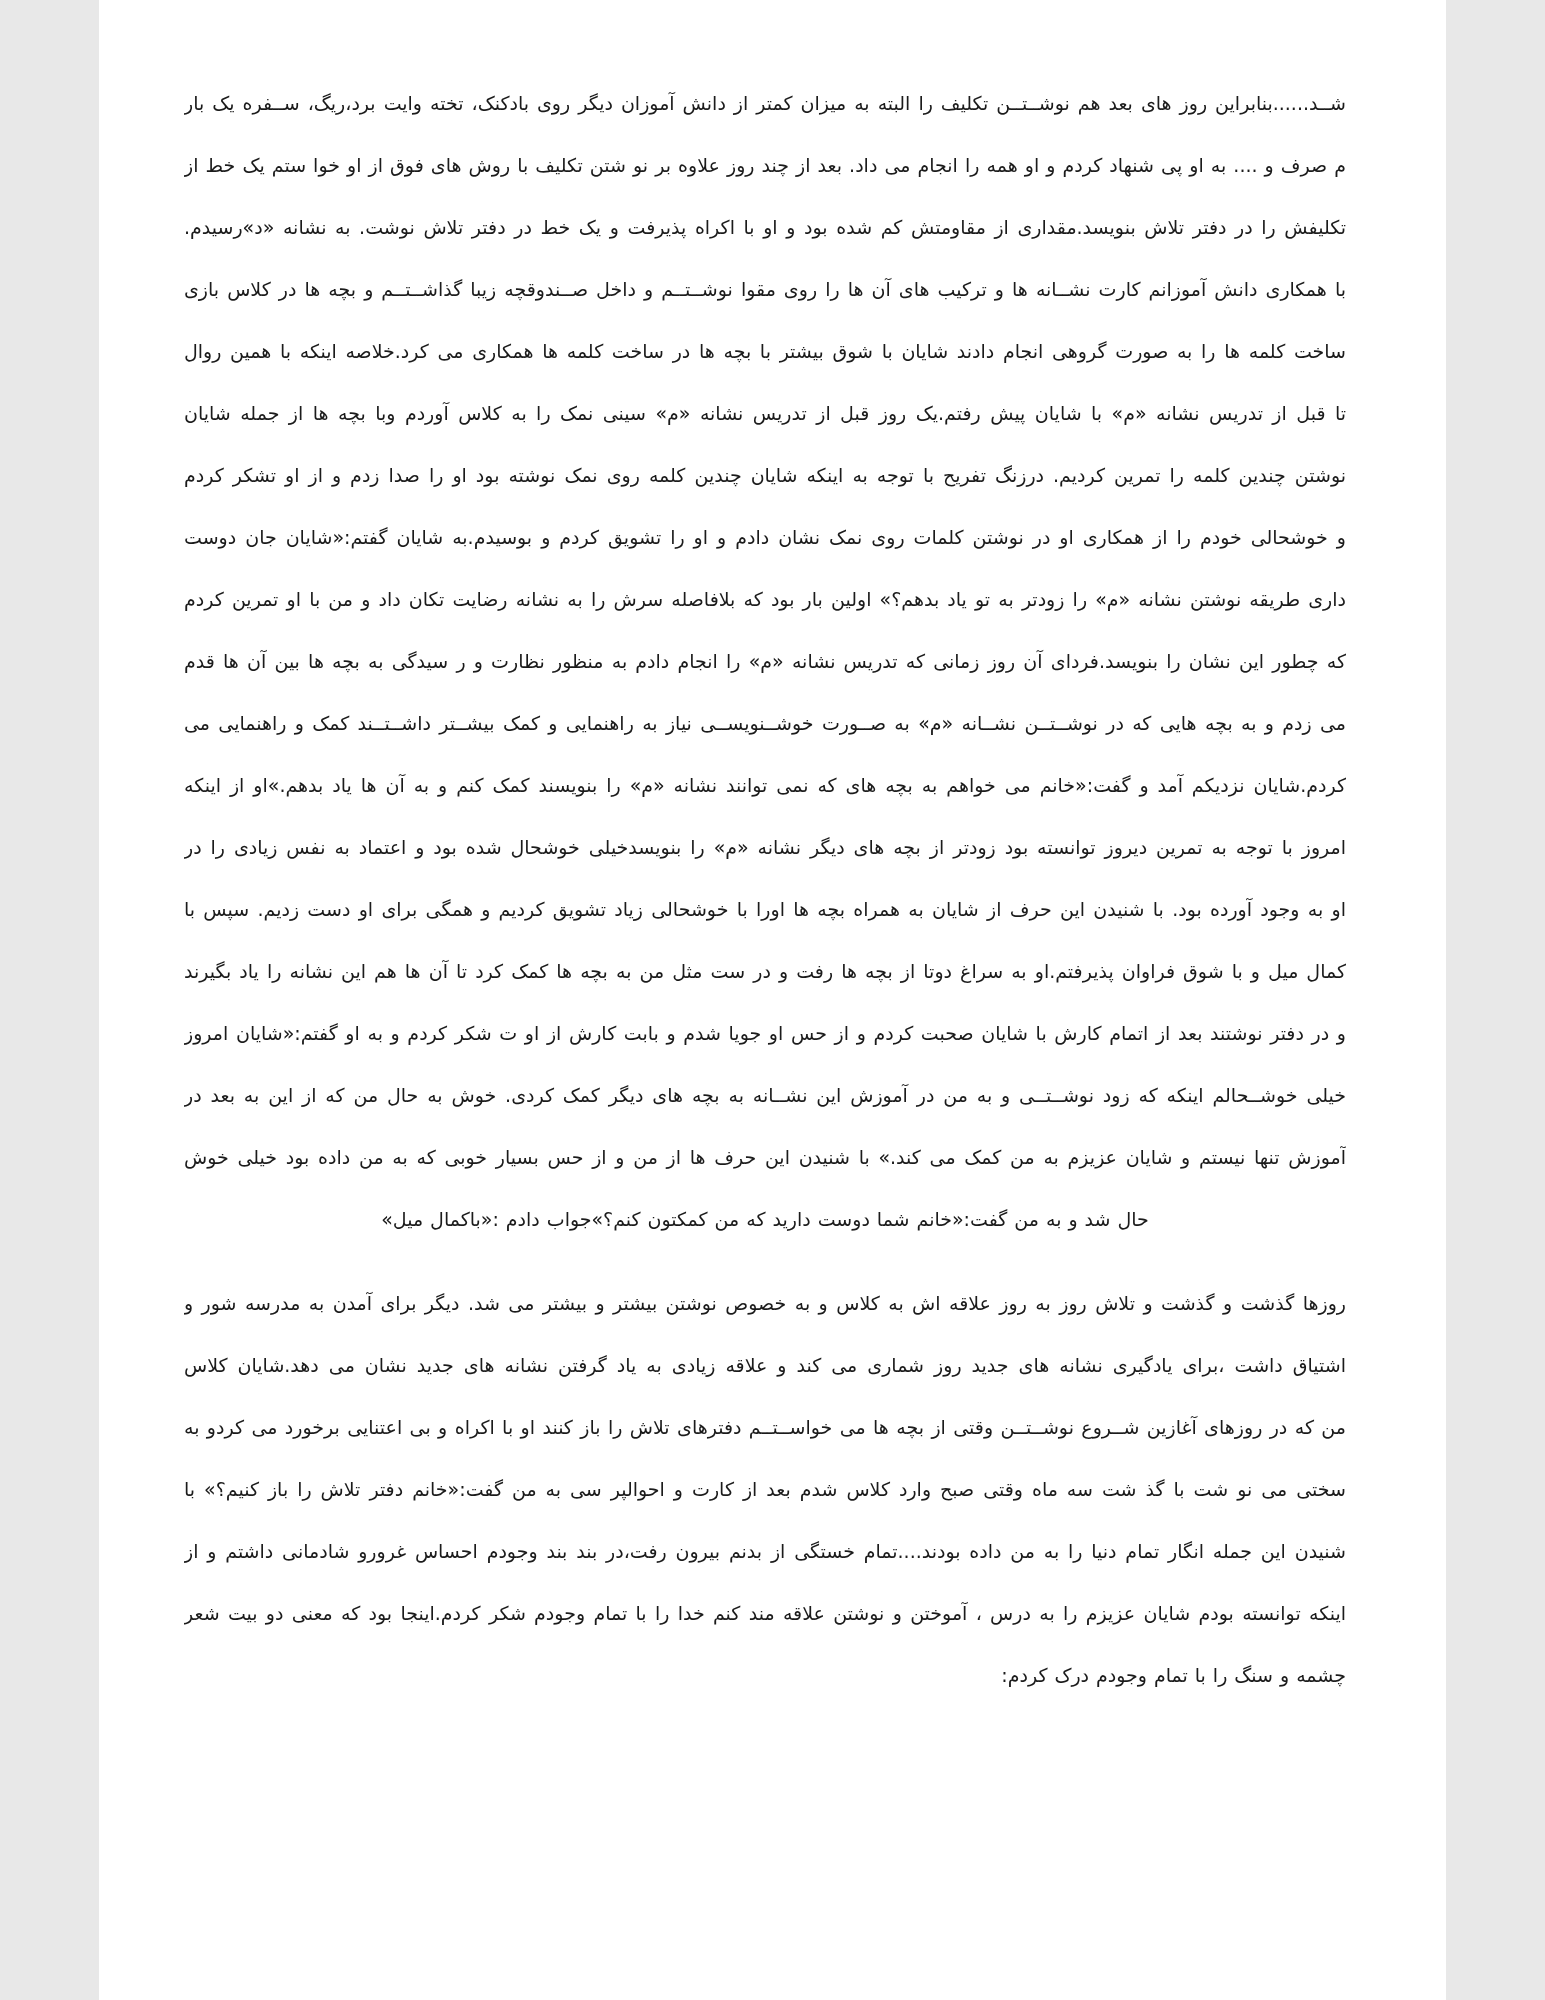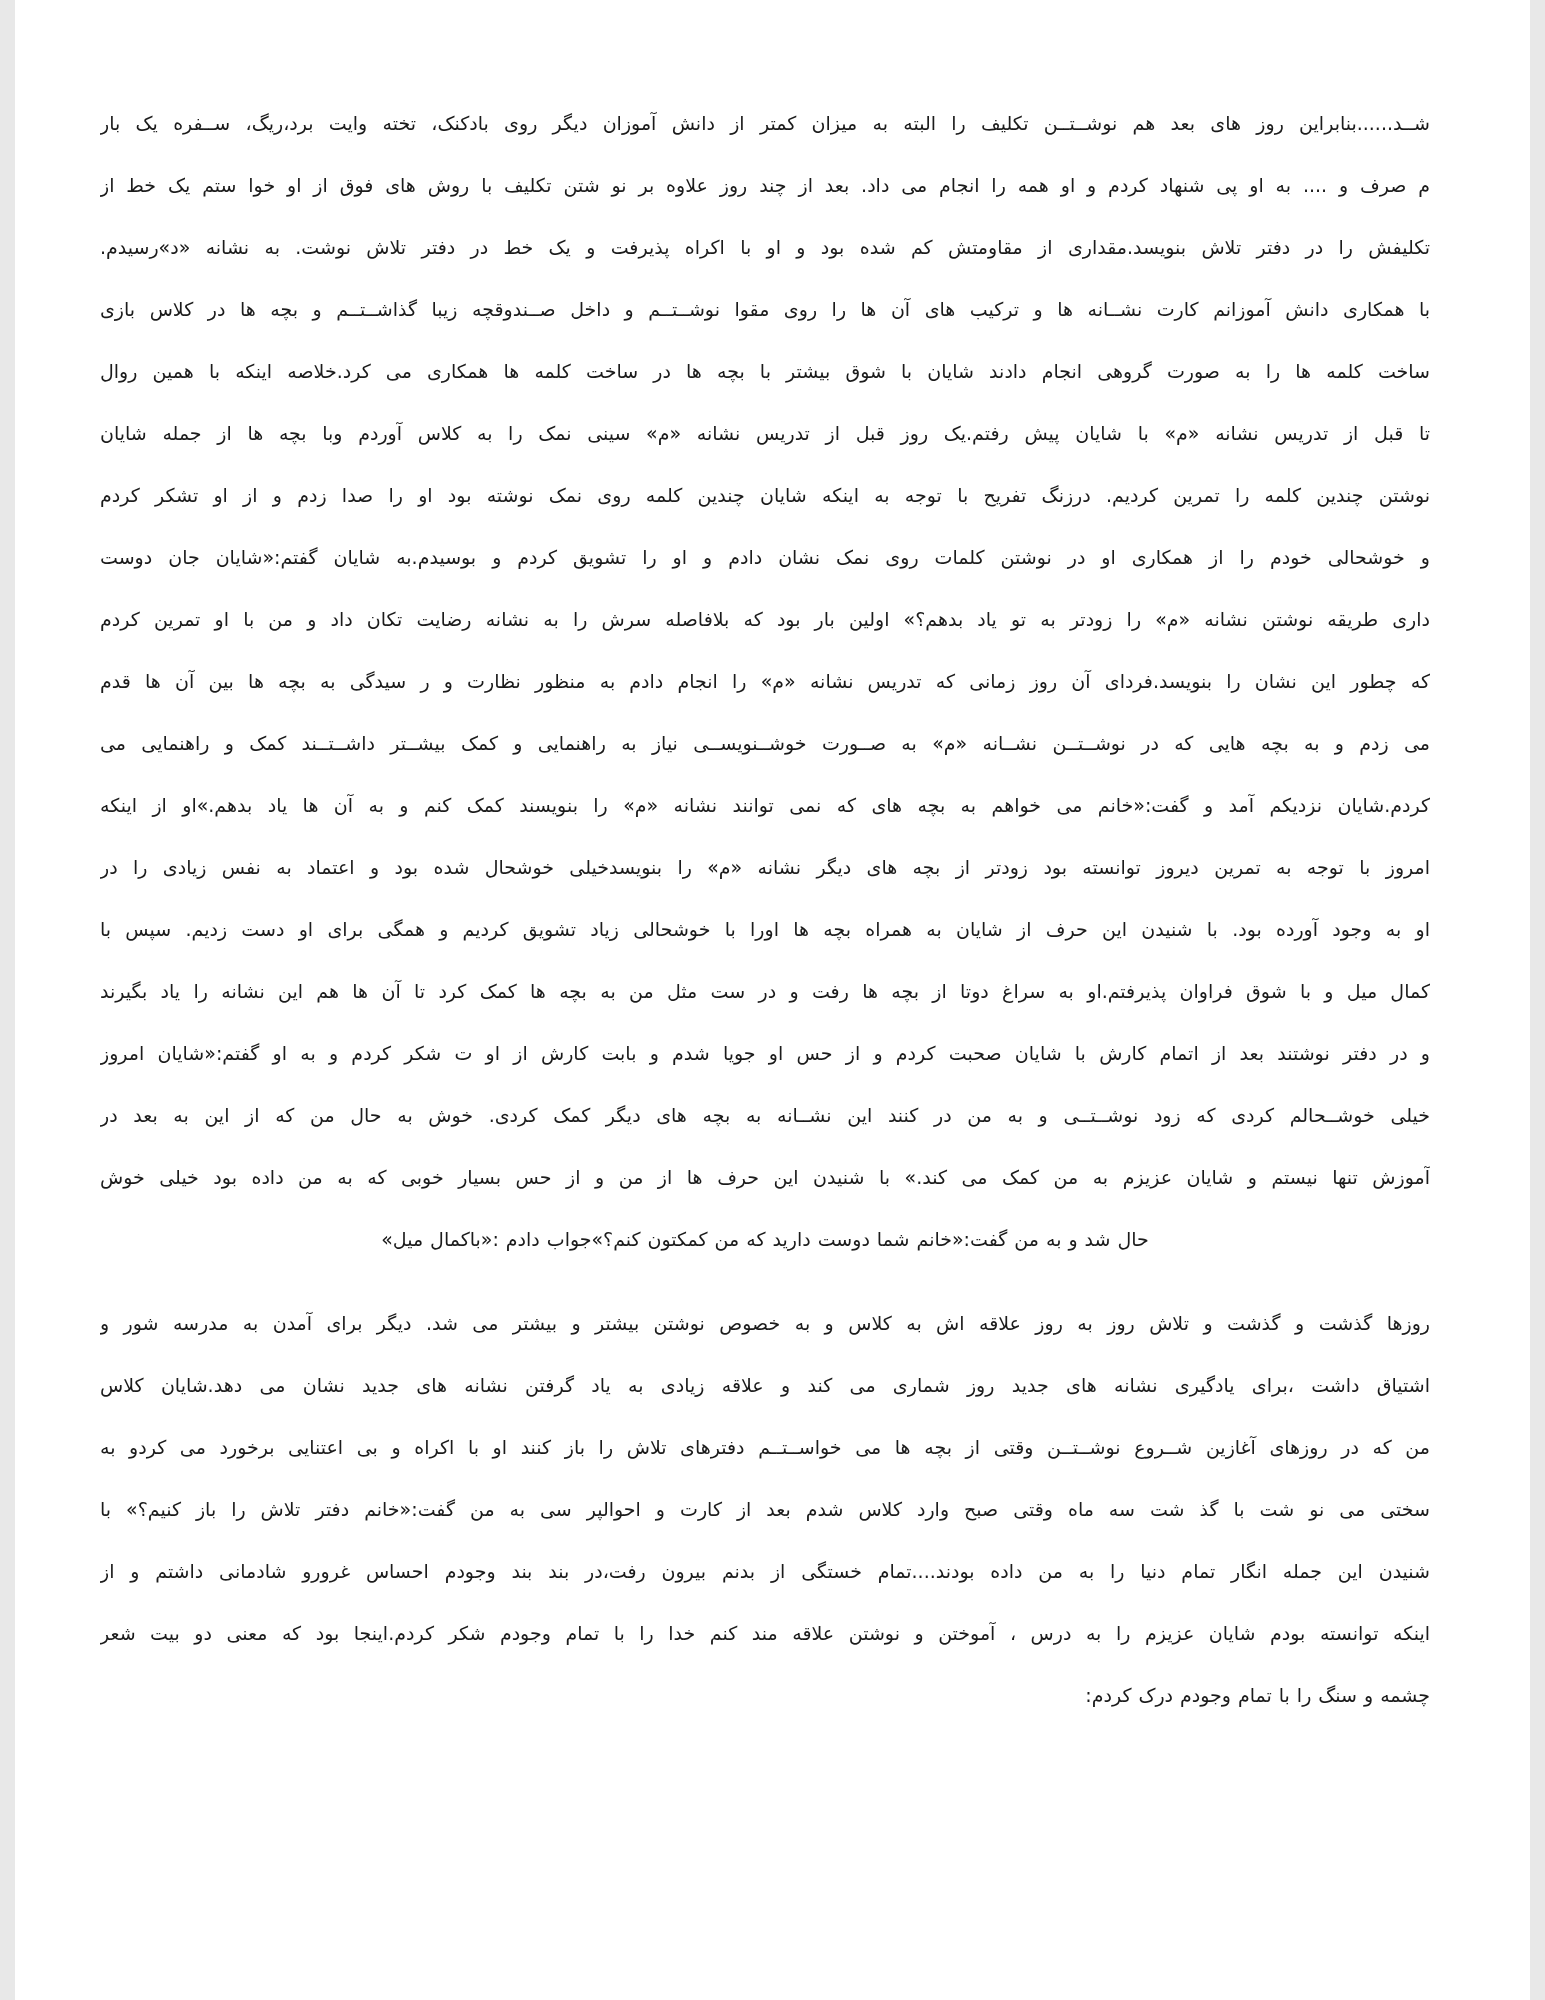--- a/index.html
+++ b/index.html
@@ -2,26 +2,26 @@
 <html lang="fa"><head>
 <meta charset="utf-8">
 <style>
   html, body {
     margin: 0;
     padding: 0;
     background: #e8e8e8;
   }
   .page {
     position: relative;
-    width: 1515px;
+    width: 1347px;
     height: 2000px;
     margin: 0 auto;
     background: #ffffff;
     box-sizing: border-box;
-    padding: 92px 100px 0 85px;
+    padding: 72px 100px 0 85px;
     overflow: hidden;
   }
   .text-column {
     direction: rtl;
     unicode-bidi: embed;
     font-family: "DejaVu Sans", sans-serif;
     font-size: 19px;
     color: #1b1b1b;
     width: 100%;
   }
@@ -64,21 +64,21 @@
         <div class="line justify">نوشتن چندین کلمه را تمرین کردیم. درزنگ تفریح با توجه به اینکه شایان چندین کلمه روی نمک نوشته بود او را صدا زدم و از او تشکر کردم</div>
         <div class="line justify">و خوشحالی خودم را از همکاری او در نوشتن کلمات روی نمک نشان دادم و او را تشویق کردم و بوسیدم.به شایان گفتم:«شایان جان دوست</div>
         <div class="line justify">داری طریقه نوشتن نشانه «م» را زودتر به تو یاد بدهم؟» اولین بار بود که بلافاصله سرش را به نشانه رضایت تکان داد و من با او تمرین کردم</div>
         <div class="line justify">که چطور این نشان را بنویسد.فردای آن روز زمانی که تدریس نشانه «م» را انجام دادم به منظور نظارت و ر سیدگی به بچه ها بین آن ها قدم</div>
         <div class="line justify">می زدم و به بچه هایی که در نوشــتــن نشــانه «م» به صــورت خوشــنویســی نیاز به راهنمایی و کمک بیشــتر داشــتــند کمک و راهنمایی می</div>
         <div class="line justify">کردم.شایان نزدیکم آمد و گفت:«خانم می خواهم به بچه های که نمی توانند نشانه «م» را بنویسند کمک کنم و به آن ها یاد بدهم.»او از اینکه</div>
         <div class="line justify">امروز با توجه به تمرین دیروز توانسته بود زودتر از بچه های دیگر نشانه «م» را بنویسدخیلی خوشحال شده بود و اعتماد به نفس زیادی را در</div>
         <div class="line justify">او به وجود آورده بود. با شنیدن این حرف از شایان به همراه بچه ها اورا با خوشحالی زیاد تشویق کردیم و همگی برای او دست زدیم. سپس با</div>
         <div class="line justify">کمال میل و با شوق فراوان پذیرفتم.او به سراغ دوتا از بچه ها رفت و در ست مثل من به بچه ها کمک کرد تا آن ها هم این نشانه را یاد بگیرند</div>
         <div class="line justify">و در دفتر نوشتند بعد از اتمام کارش با شایان صحبت کردم و از حس او جویا شدم و بابت کارش از او ت شکر کردم و به او گفتم:«شایان امروز</div>
-        <div class="line justify">خیلی خوشــحالم کردی که زود نوشــتــی و به من در کنند این نشــانه به بچه های دیگر کمک کردی. خوش به حال من که از این به بعد در</div>
+        <div class="line justify">خیلی خوشــحالم اینکه که زود نوشــتــی و به من در آموزش این نشــانه به بچه های دیگر کمک کردی. خوش به حال من که از این به بعد در</div>
         <div class="line justify">آموزش تنها نیستم و شایان عزیزم به من کمک می کند.» با شنیدن این حرف ها از من و از حس بسیار خوبی که به من داده بود خیلی خوش</div>
         <div class="line center">حال شد و به من گفت:«خانم شما دوست دارید که من کمکتون کنم؟»جواب دادم :«باکمال میل»</div>
       </div>
       <div class="para">
         <div class="line justify">روزها گذشت و گذشت و تلاش روز به روز علاقه اش به کلاس و به خصوص نوشتن بیشتر و بیشتر می شد. دیگر برای آمدن به مدرسه شور و</div>
         <div class="line justify">اشتیاق داشت ،برای یادگیری نشانه های جدید روز شماری می کند و علاقه زیادی به یاد گرفتن نشانه های جدید نشان می دهد.شایان کلاس</div>
         <div class="line justify">من  که در روزهای آغازین شــروع نوشــتــن وقتی از بچه ها می خواســتــم دفترهای تلاش را باز کنند او با اکراه و بی اعتنایی برخورد می کردو به</div>
         <div class="line justify">سختی می نو شت با گذ شت  سه ماه وقتی  صبح وارد کلاس  شدم بعد از  کارت و احوالپر سی به من گفت:«خانم دفتر تلاش را باز کنیم؟» با</div>
         <div class="line justify">شنیدن این جمله انگار تمام دنیا را به من داده بودند....تمام  خستگی از بدنم بیرون رفت،در بند بند وجودم احساس غرورو شادمانی داشتم و از</div>
         <div class="line justify">اینکه توانسته بودم شایان عزیزم را به درس ، آموختن و نوشتن علاقه مند کنم خدا را با تمام وجودم شکر کردم.اینجا بود که معنی دو بیت شعر</div>

